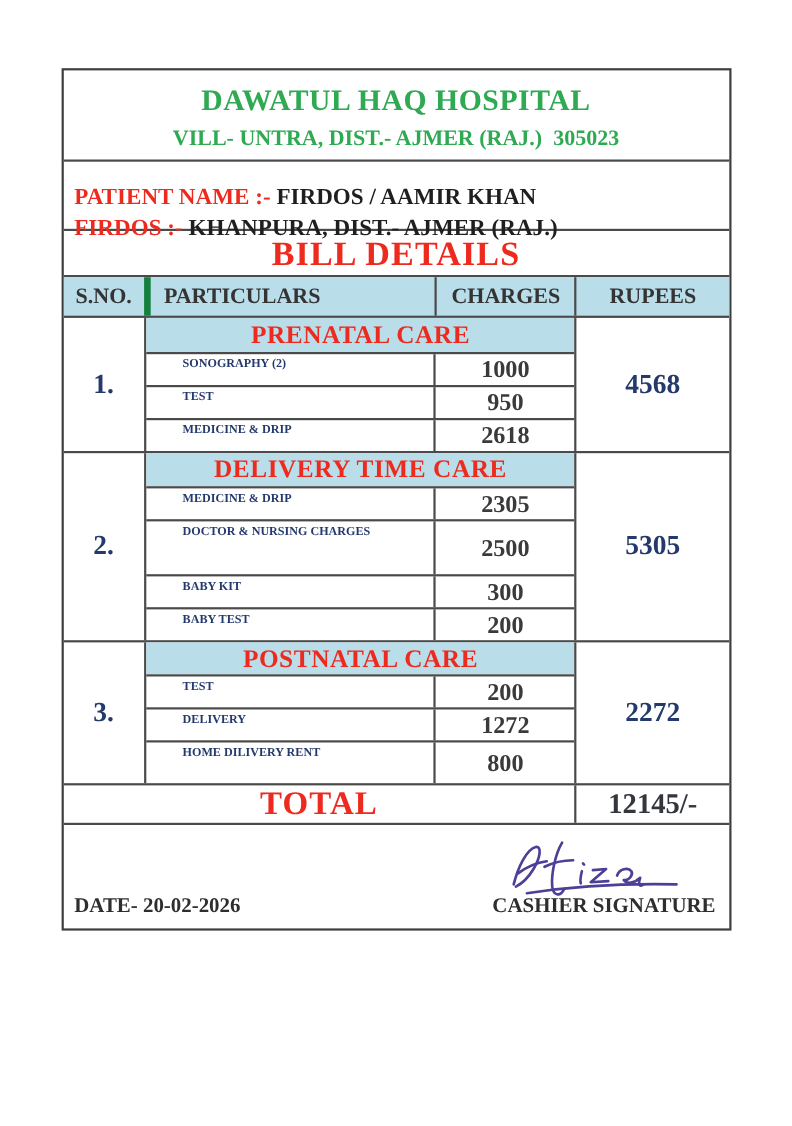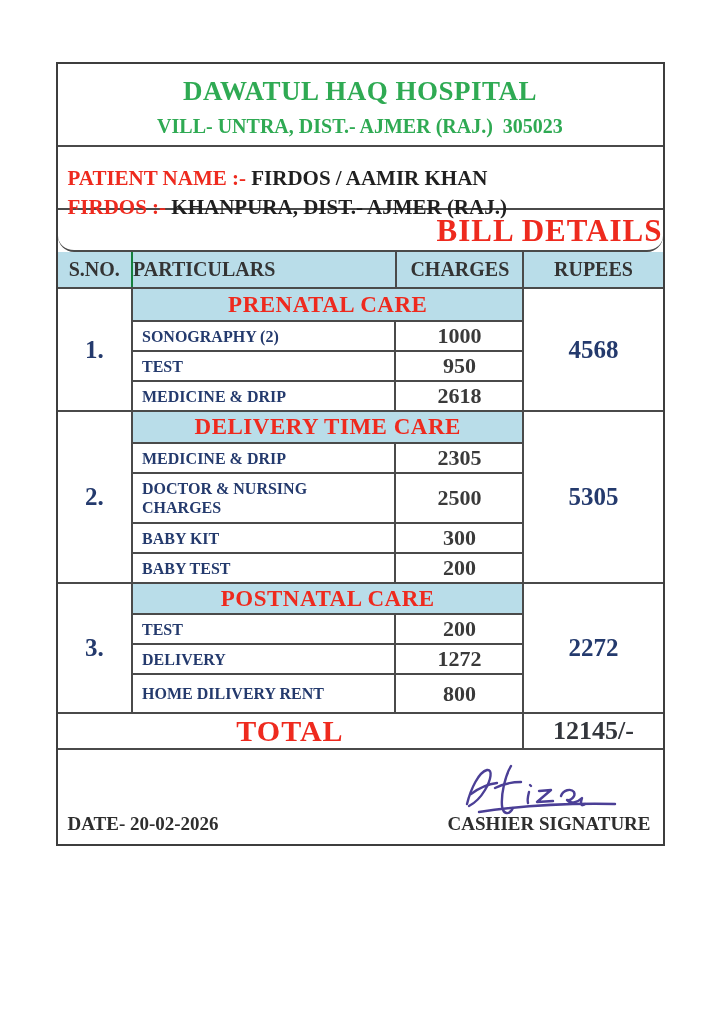--- a/index.html
+++ b/index.html
@@ -16,41 +16,41 @@
 
   
   .hosp-header { height:83px; border-bottom:2px solid #4a4a4a; text-align:center; padding-top:4px; }
   .hosp-name { font-size:27px; line-height:46px; color:#2faa53; letter-spacing:0.5px; white-space:nowrap; }
   .hosp-addr { font-size:20px; line-height:24px; color:#2faa53; }
 
   .patient-block { height:63px; border-bottom:2px solid #4a4a4a; padding:17px 10px 0 10px; }
   .patient-line { font-size:21px; line-height:29px; color:#1f1f1f; white-space:nowrap; }
   .red-label { color:#ee2a1e; }
 
-  .bill-title-row { height:42px; border-bottom:2px solid #4a4a4a; text-align:right;border-radius:16px; }
+  .bill-title-row { height:42px; border-bottom:2px solid #4a4a4a; text-align:center; }
   .bill-title { font-size:31px; line-height:42px; color:#ee2a1e; letter-spacing:1px; }
 
   
   .thead { height:37px; border-bottom:2px solid #4a4a4a; background:#b9dde9; display:flex; }
   .thead > div { font-size:20px; line-height:35px; color:#343434; }
   .th-sno { width:74px; text-align:center; }
-  .th-part { width:266px; border-left:2px solid #15803d; }
+  .th-part { width:266px; border-left:6px solid #15803d; padding-left:12px; }
   .th-charges { width:128px; border-left:2px solid #4a4a4a; text-align:center; }
   .th-rupees { width:141px; border-left:2px solid #4a4a4a; text-align:center; }
 
   
   .section { display:flex; border-bottom:2px solid #4a4a4a; }
   .sno-cell { width:74px; display:flex; align-items:center; justify-content:center;
               font-size:25px; color:#243a6d; }
   .mid { width:394px; border-left:2px solid #4a4a4a; display:flex; flex-direction:column; }
   .band { background:#b9dde9; display:flex; align-items:center; justify-content:center; }
   .band-title { font-size:23px; color:#ee2a1e; letter-spacing:0.5px; }
   .irow { display:flex; border-top:2px solid #4a4a4a; }
-  .ilabel { flex:1; display:flex; align-items:center; padding-left:9px;
-            font-size:16px; line-height:19px; color:#243a6d; max-width:266px; }
+  .ilabel { flex:1; display:flex; align-items:flex-start; padding-left:9px;
+            font-size:11px; line-height:19px; color:#243a6d; max-width:266px;margin-left:24px; }
   .ilabel span { max-width:215px; display:inline-block; }
   .icharge { width:128px; border-left:2px solid #4a4a4a; display:flex; align-items:center;
              justify-content:center; font-size:22px; color:#3a3a3a; }
   .rupees-cell { width:141px; border-left:2px solid #4a4a4a; display:flex; align-items:center;
                  justify-content:center; font-size:25px; color:#243a6d; }
   .h29 { height:29px; } .h30 { height:30px; } .h31 { height:31px; }
   .h45 { height:39px; } .h50 { height:50px; }
 
   
   .total-row { height:36px; border-bottom:2px solid #4a4a4a; display:flex; }

